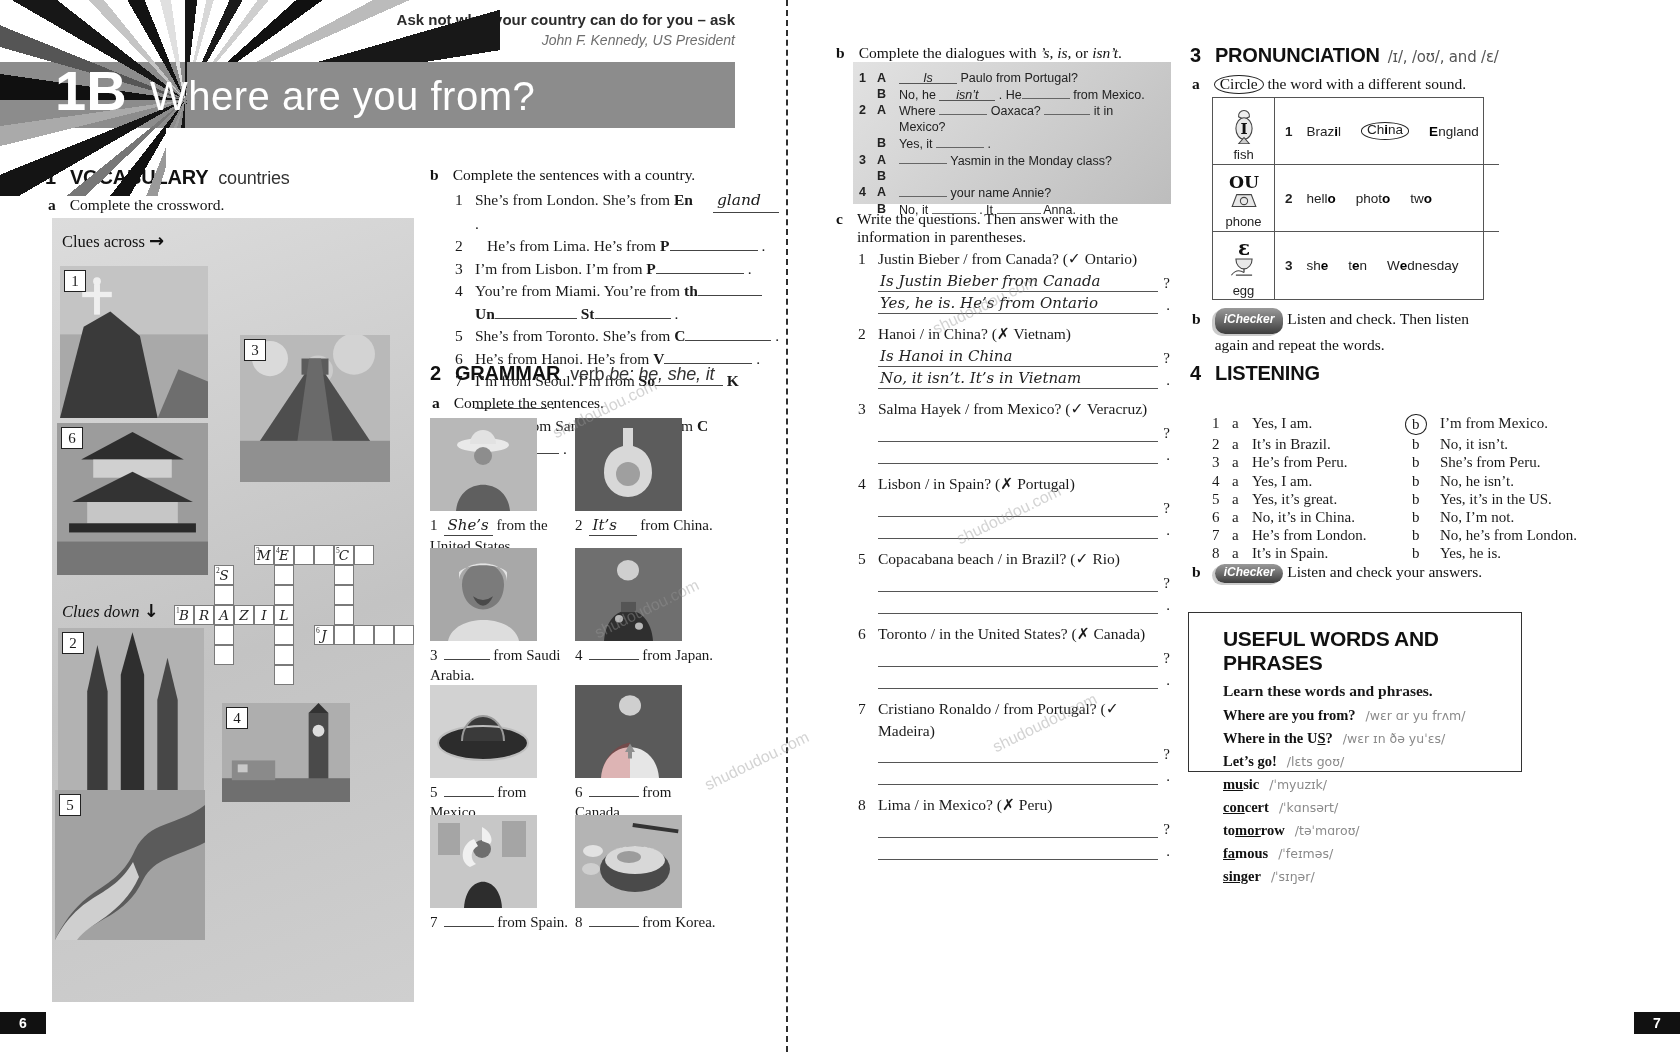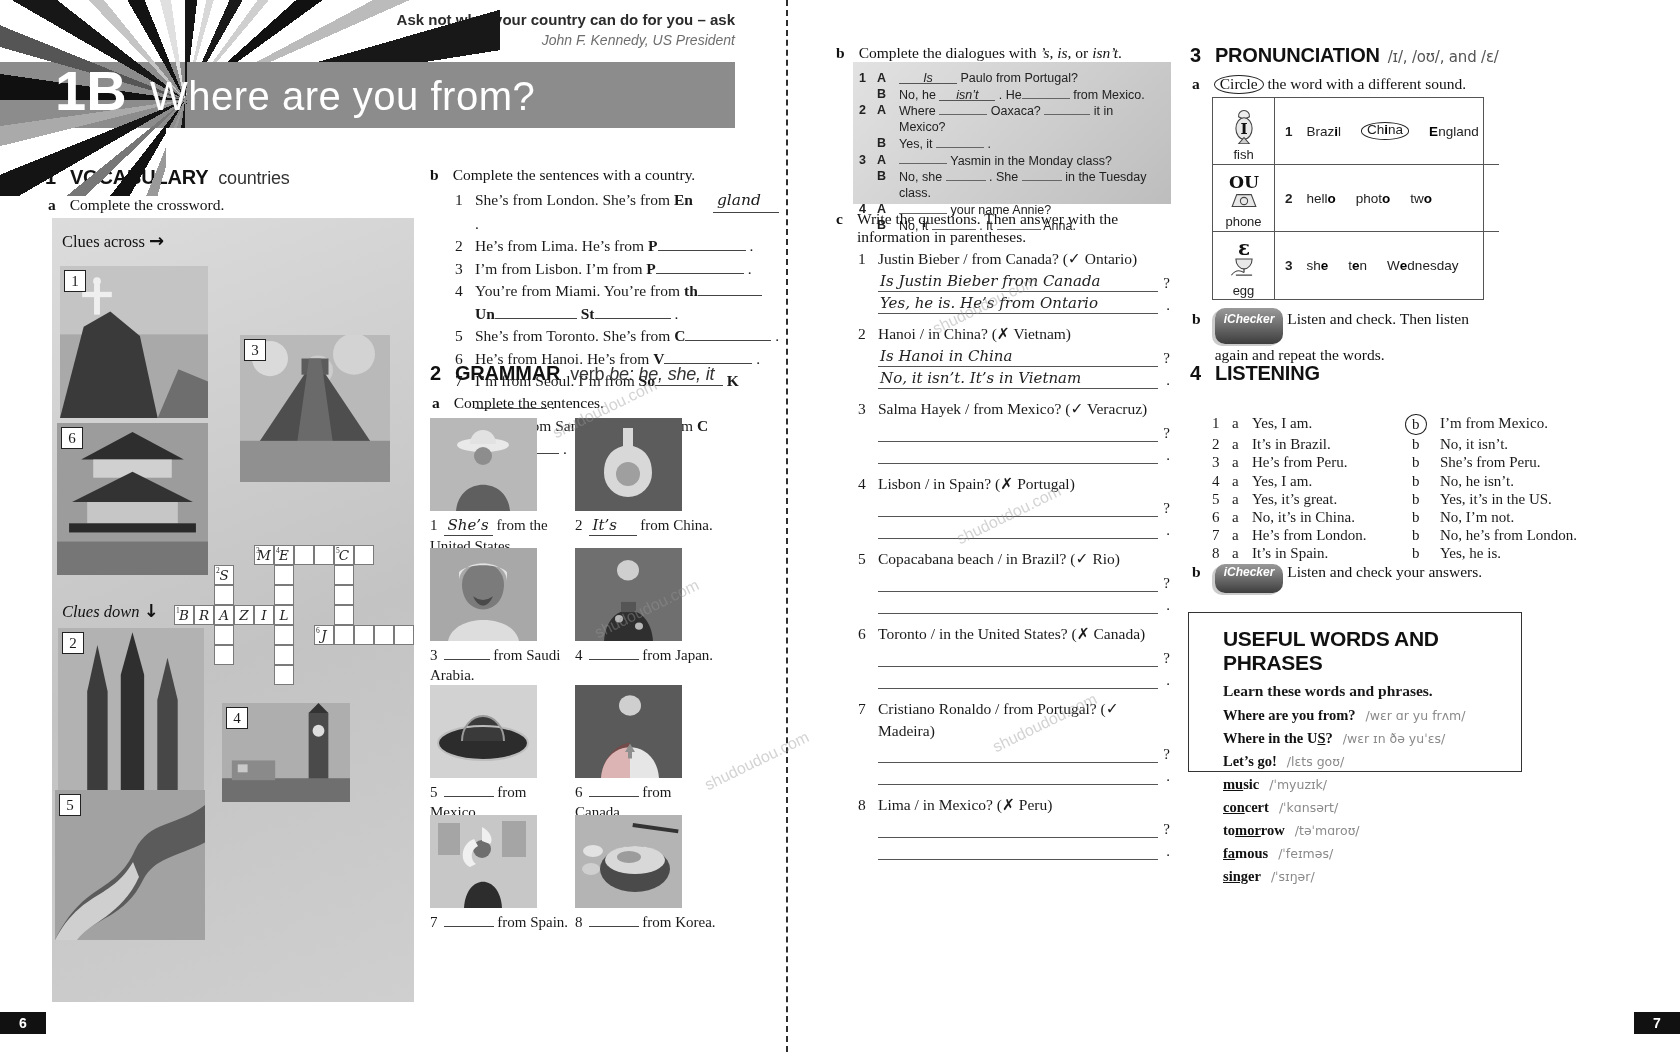--- a/index.html
+++ b/index.html
@@ -43,21 +43,21 @@
   .sec-head .n { margin-right:14px; }
   .instr { position:absolute; font-size:15.5px; color:#111; }
   .instr .lab { font-weight:bold; margin-right:14px; }
   .blank { display:inline-block; border-bottom:1px solid #444; height:0.95em; vertical-align:baseline; }
   .hand { font-family:"DejaVu Serif",serif; font-style:italic; color:#222; }
   .handline { display:inline-block; border-bottom:1px solid #444; text-align:left; padding:0 4px;
     font-family:"DejaVu Serif",serif; font-style:italic; }
   .circ { display:inline-block; border:1.3px solid #222; border-radius:50%; padding:0 5px 1px; line-height:1.05; }
   .ichk { display:inline-block; background:linear-gradient(180deg,#9a9a9a,#3d3d3d); color:#fff;
     font-family:"Liberation Sans",sans-serif; font-style:italic; font-weight:bold; font-size:12px;
-    padding:1px 9px 14px; border-radius:10px; box-shadow:-3px 2px 0 rgba(160,160,160,.55); vertical-align:1px; }
+    padding:1px 9px 4px; border-radius:10px; box-shadow:-3px 2px 0 rgba(160,160,160,.55); vertical-align:1px; }
 
   
   #vocab-panel { position:absolute; left:52px; top:218px; width:362px; height:784px;
     background:linear-gradient(160deg,#dcdcdc, #c3c3c3 55%, #cfcfcf); }
   .clue-lab { position:absolute; font-size:16.5px; color:#111; }
   .clue-lab .arr { font-family:"DejaVu Sans",sans-serif; font-weight:bold; font-size:18px; }
   .xphoto { position:absolute; background:#9e9e9e; }
   .xphoto svg { position:absolute; left:0; top:0; width:100%; height:100%; }
   .pnum-box { position:absolute; left:4px; top:4px; width:22px; height:22px; background:#fff;
     border:1.5px solid #222; font-size:15px; text-align:center; line-height:20px; z-index:2; }
@@ -313,21 +313,21 @@
   </div>
   <div id="vocab-b-items">
       <div class="vbitem">
         <span class="inum">1</span>
         <span style="flex: 1 1 0%;">
           <div><span>She’s from London. She’s from </span><span style="font-weight: bold;">En</span><span class="handline" style="min-width: 66px; margin-left: 20px;">gland</span><span> .</span></div>
         </span>
       </div>
       <div class="vbitem">
         <span class="inum">2</span>
-        <span style="flex: 1 1 0%;">
+        <span style="flex: 1 1 0%; margin-left: 12px;">
           <div><span>He’s from Lima. He’s from </span><span style="font-weight: bold;">P</span><span class="blank" style="width: 88px;"></span><span> .</span></div>
         </span>
       </div>
       <div class="vbitem">
         <span class="inum">3</span>
         <span style="flex: 1 1 0%;">
           <div><span>I’m from Lisbon. I’m from </span><span style="font-weight: bold;">P</span><span class="blank" style="width: 88px;"></span><span> .</span></div>
         </span>
       </div>
       <div class="vbitem">
@@ -500,21 +500,20 @@
         <span class="dcontent"><span>Yes, it </span><span class="blank" style="width: 48px;"></span><span> .</span></span>
       </div>
       <div class="dline">
         <span class="dnum">3</span>
         <span class="dsp">A</span>
         <span class="dcontent"><span class="blank" style="width: 48px;"></span><span> Yasmin in the Monday class?</span></span>
       </div>
       <div class="dline">
         <span class="dnum"></span>
         <span class="dsp">B</span>
-        <span class="dcontent"><span>No, she </span><span class="blank" style="width: 40px;"></span><span> . She </span><span class="blank" style="width: 40px;"></span><span> in the Tuesday class.</span></span>
       </div>
       <div class="dline">
         <span class="dnum">4</span>
         <span class="dsp">A</span>
         <span class="dcontent"><span class="blank" style="width: 48px;"></span><span> your name Annie?</span></span>
       </div>
       <div class="dline">
         <span class="dnum"></span>
         <span class="dsp">B</span>
         <span class="dcontent"><span>No, it </span><span class="blank" style="width: 44px;"></span><span> . It </span><span class="blank" style="width: 44px;"></span><span> Anna.</span></span>

